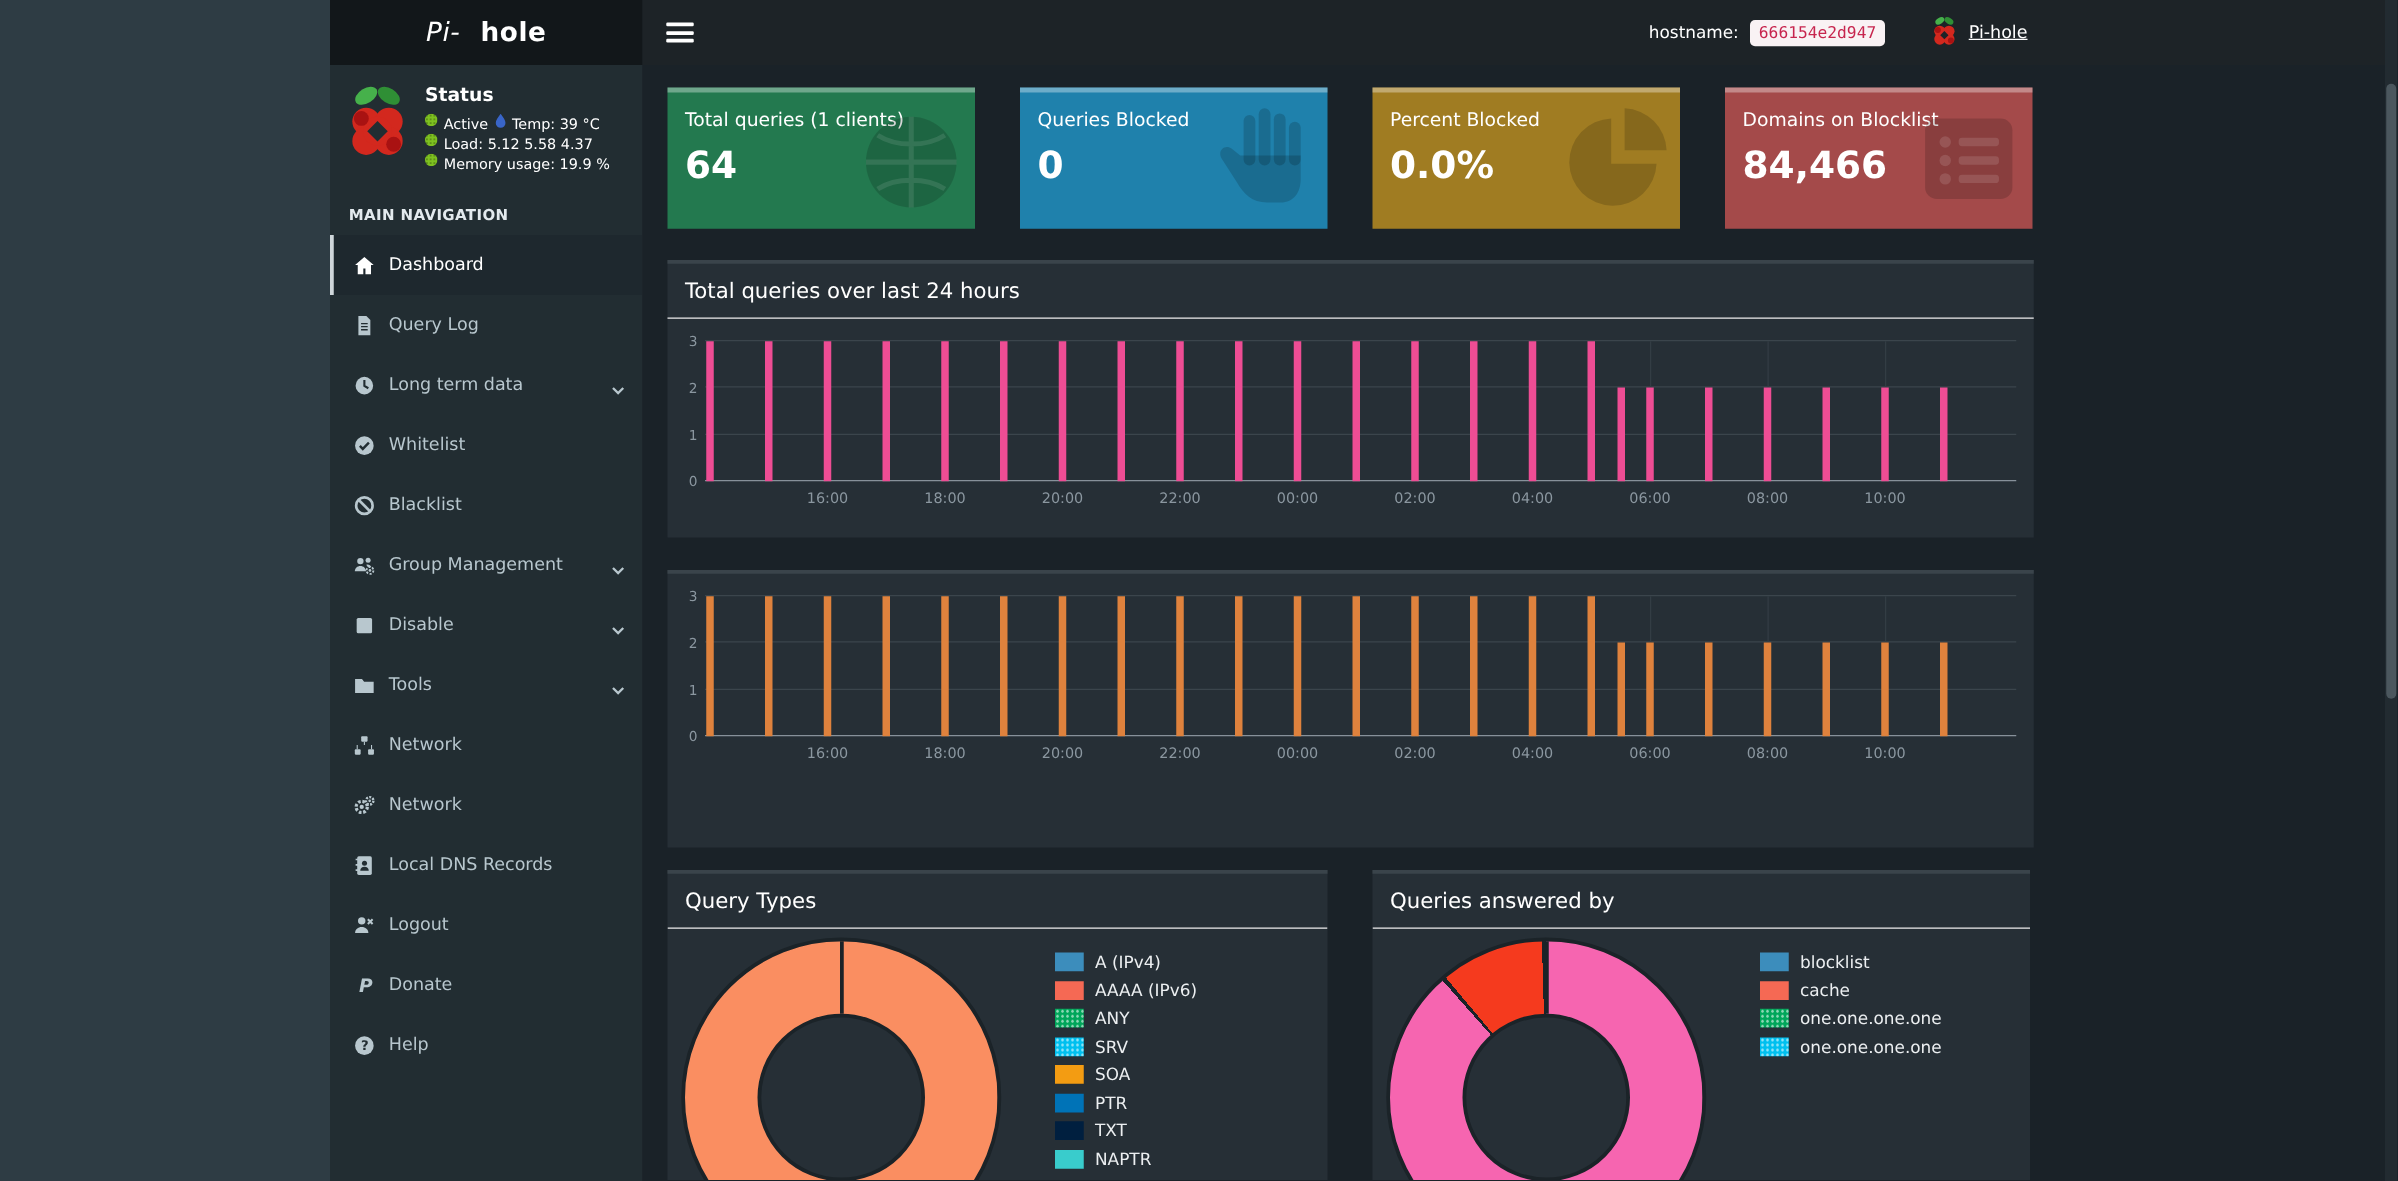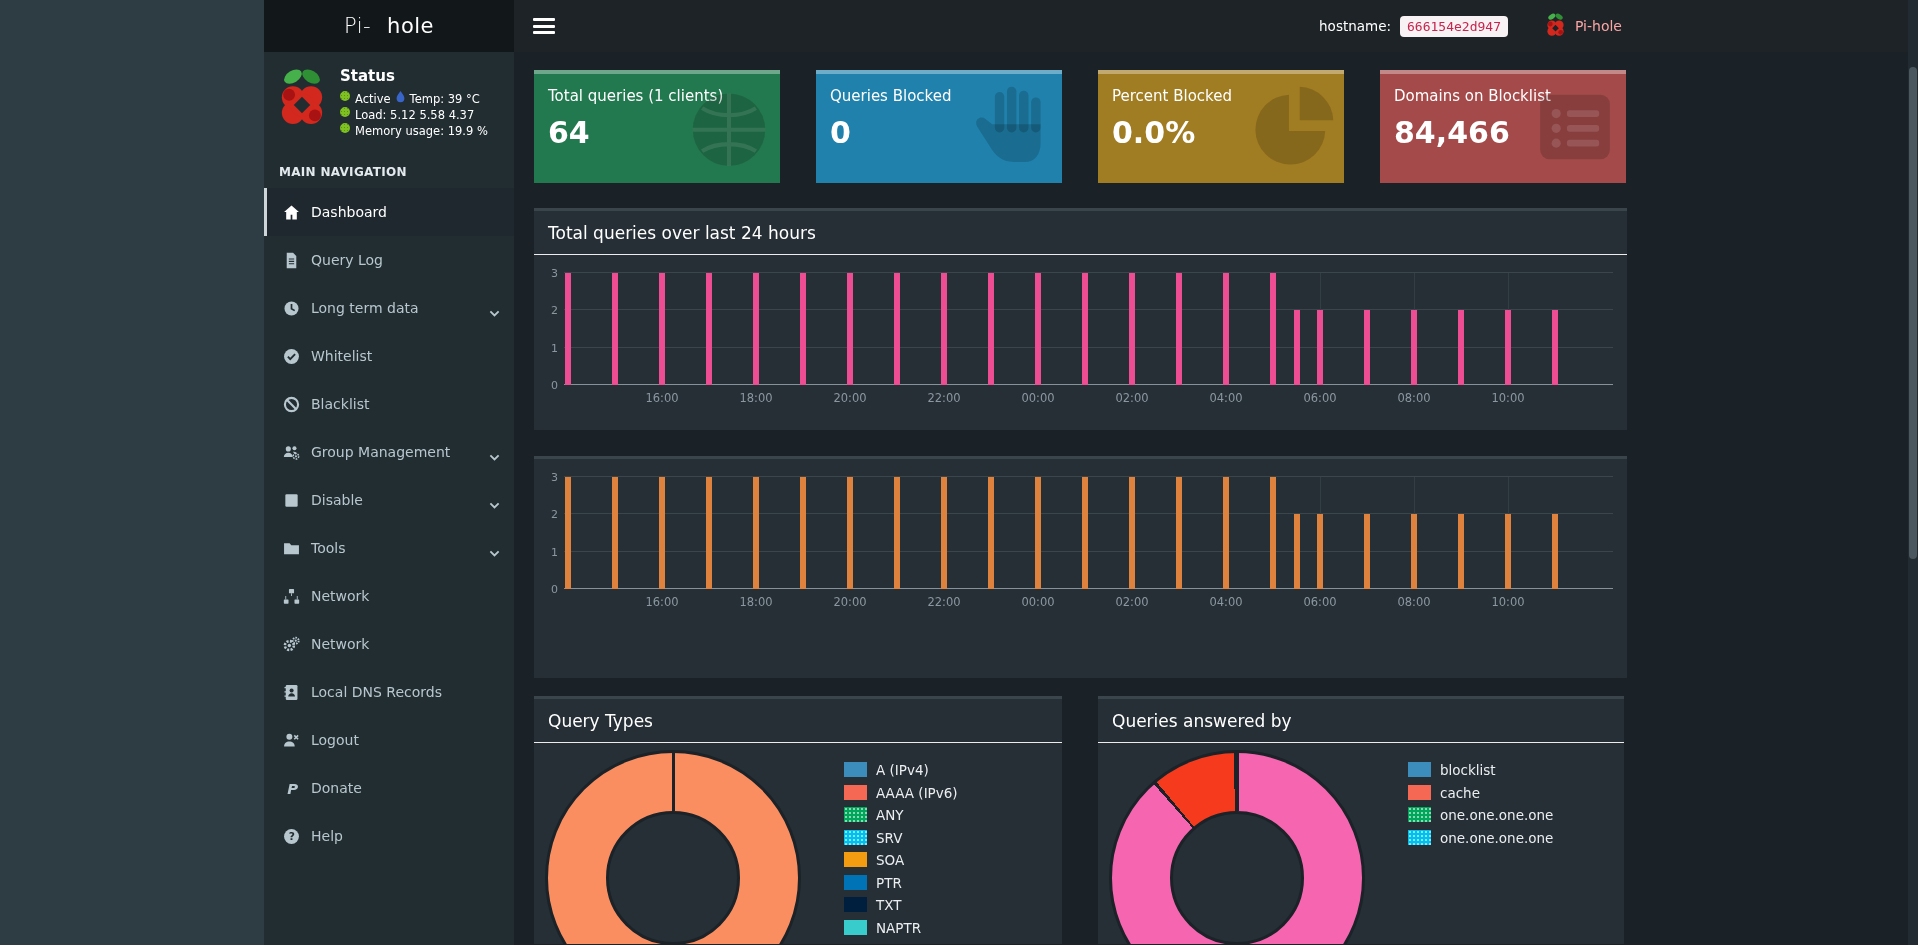--- a/index.html
+++ b/index.html
@@ -5,32 +5,32 @@
   * { margin:0; padding:0; box-sizing:border-box; }
   html,body { width:1918px; height:945px; overflow:hidden; }
   body {
     font-family:"DejaVu Sans","Liberation Sans",sans-serif;
     background:#1a2228; position:relative; color:#fff;
   }
   
   .left-strip { position:absolute; left:0; top:0; width:264px; height:945px; background:#2e3c44; }
   .logo-box  { position:absolute; left:264px; top:0; width:250px; height:52px; background:#12171a;
                display:flex; align-items:center; justify-content:center; font-size:21px; color:#fff; }
-  .logo-box .thin { font-weight:300; letter-spacing:.5px; }
-  .logo-box .bold { font-weight:400; letter-spacing:.5px;margin-left:16px; }
+  .logo-box .thin { font-weight:300; letter-spacing:.5px;font-style:italic; }
+  .logo-box .bold { font-weight:700; letter-spacing:.5px;margin-left:16px; }
   .navbar { position:absolute; left:514px; top:0; width:1404px; height:52px; background:#1d2327;
             display:flex; align-items:center; }
   .hamburger { margin-left:19px; width:22px; height:16px; display:flex; flex-direction:column;
                justify-content:space-between; cursor:pointer; }
   .hamburger span { display:block; height:3px; background:#fff; border-radius:1px; }
   .nav-right { position:absolute; right:296px; top:0; height:52px; display:flex; align-items:center; gap:9px; }
   .hostname-label { font-size:13.5px; color:#fff; }
   .hostname-badge { font-family:"DejaVu Sans Mono","Liberation Mono",monospace; font-size:13px;
                     background:#f9f2f4; color:#c7254e; padding:3px 7px; border-radius:4px; margin-right:28px; }
-  .brand-small { display:flex; align-items:center; gap:9px; font-size:14px; color:#fca5a5; }
+  .brand-small { display:flex; align-items:center; gap:9px; font-size:14px; color:#ffffff;text-decoration:underline; }
   
   .sidebar { position:absolute; left:264px; top:52px; width:250px; height:893px; background:#222d32; }
   .user-panel { display:flex; padding:13px 10px 12px 12px; }
   .user-panel .rasp { flex:0 0 56px; }
   .user-info { margin-left:8px; }
   .user-info .st-title { font-size:15px; font-weight:700; margin:2px 0 6px; }
   .st-row { display:flex; align-items:flex-start; gap:5px; font-size:11.5px; line-height:16px; color:#fff; white-space:nowrap; }
   .dot { width:10px; height:10px; border-radius:50%; background:#7ec120; flex:0 0 10px;
          background-image:radial-gradient(rgba(0,0,0,.25) 1px, transparent 1px); background-size:3px 3px; }
   .drop { width:9px; height:12px; }

